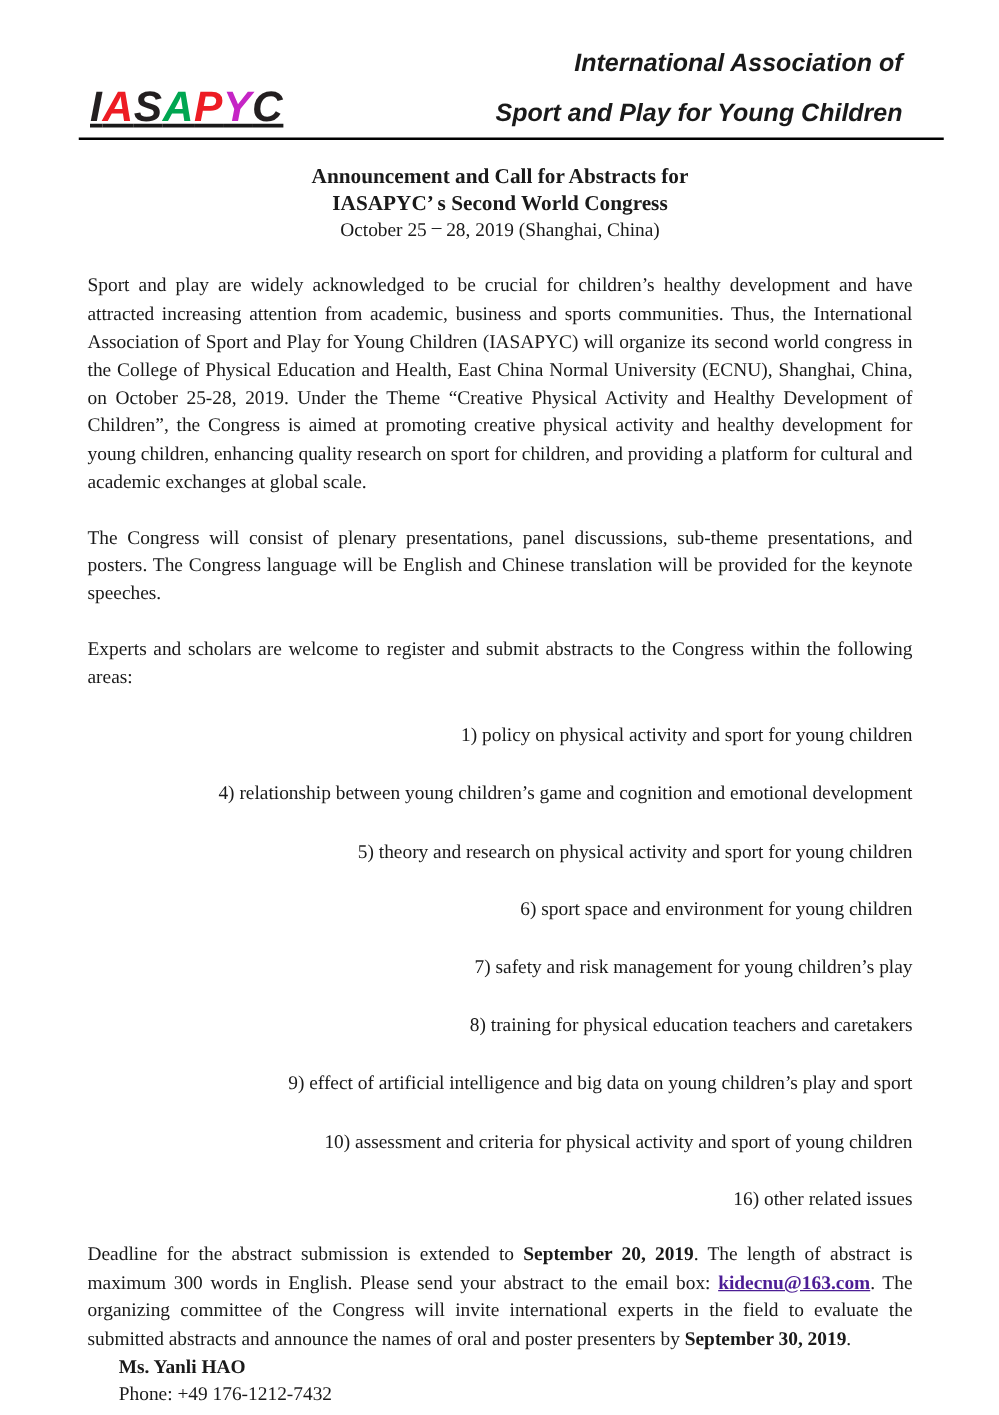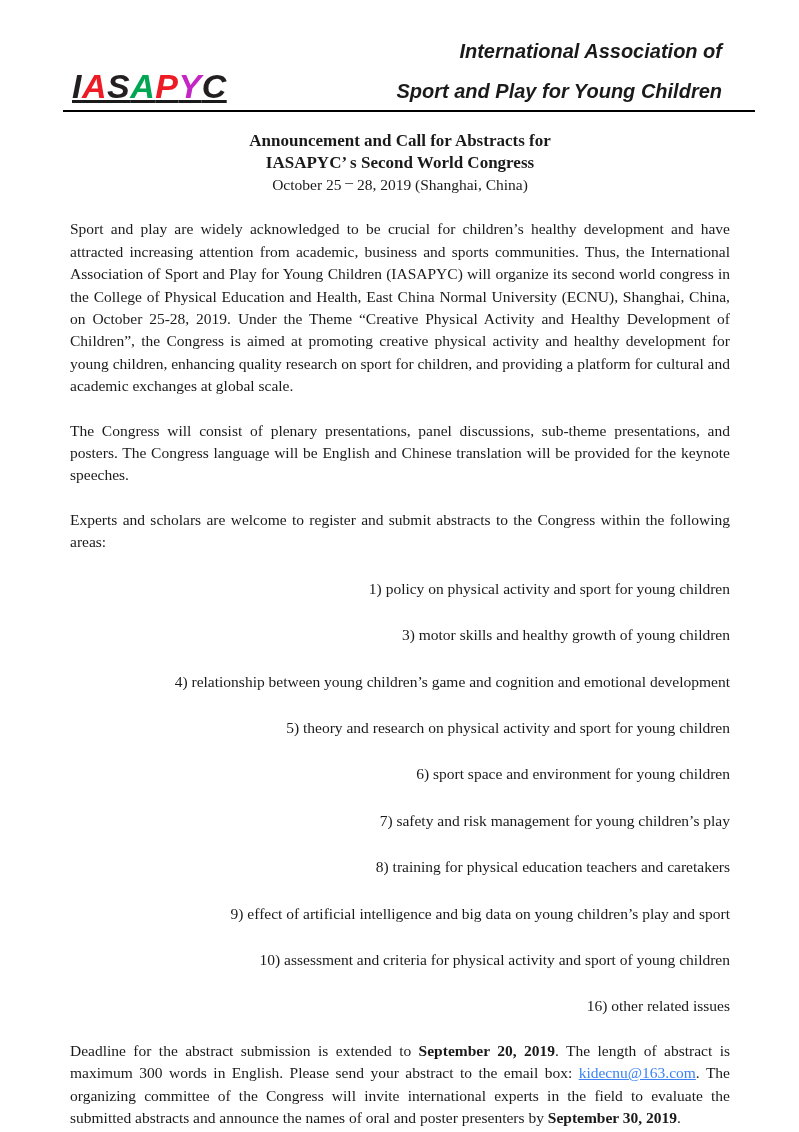--- a/index.html
+++ b/index.html
@@ -58,21 +58,21 @@
     font-weight: bold;
     font-size: 17px;
     line-height: 22px;
   }
   .date-line { font-size: 15.5px; }
   .date-dash { position: relative; top: -3px; }
   .body-para { margin: 22px 0 0 0; }
   .areas { margin: 0; }
   .area-item { line-height: 22.4px; text-align: right; margin-top: 24px; }
   .bold { font-weight: bold; }
-  a.link { color: #3b82f6; text-decoration: underline; cursor: pointer; }
+  a.link { color: #4c1d95; text-decoration: underline; cursor: pointer; font-weight: bold; }
   .contact-name { font-weight: bold; margin: 0 0 0 25px; line-height: 22.4px; }
   .contact-phone { margin: 0 0 0 25px; line-height: 22.4px; }
 </style>
 </head>
 <body>
 
 <div class="page">
 
   <div class="letterhead">
     <div class="lh-inner">
@@ -96,21 +96,20 @@
     </div>
 
     <p class="body-para">Sport and play are widely acknowledged to be crucial for children’s healthy development and have attracted increasing attention from academic, business and sports communities. Thus, the International Association of Sport and Play for Young Children (IASAPYC) will organize its second world congress in the College of Physical Education and Health, East China Normal University (ECNU), Shanghai, China, on October 25-28, 2019. Under the Theme “Creative Physical Activity and Healthy Development of Children”, the Congress is aimed at promoting creative physical activity and healthy development for young children, enhancing quality research on sport for children, and providing a platform for cultural and academic exchanges at global scale.</p>
 
     <p class="body-para">The Congress will consist of plenary presentations, panel discussions, sub-theme presentations, and posters. The Congress language will be English and Chinese translation will be provided for the keynote speeches.</p>
 
     <p class="body-para">Experts and scholars are welcome to register and submit abstracts to the Congress within the following areas:</p>
 
     <div class="areas">
       <div class="area-item">1) policy on physical activity and sport for young children</div>
-      <div class="area-item">3) motor skills and healthy growth of young children</div>
       <div class="area-item">4) relationship between young children’s game and cognition and emotional development</div>
       <div class="area-item">5) theory and research on physical activity and sport for young children</div>
       <div class="area-item">6) sport space and environment for young children</div>
       <div class="area-item">7) safety and risk management for young children’s play</div>
       <div class="area-item">8) training for physical education teachers and caretakers</div>
       <div class="area-item">9) effect of artificial intelligence and big data on young children’s play and sport</div>
       <div class="area-item">10) assessment and criteria for physical activity and sport of young children</div>
       <div class="area-item">16) other related issues</div>
     </div>
 

